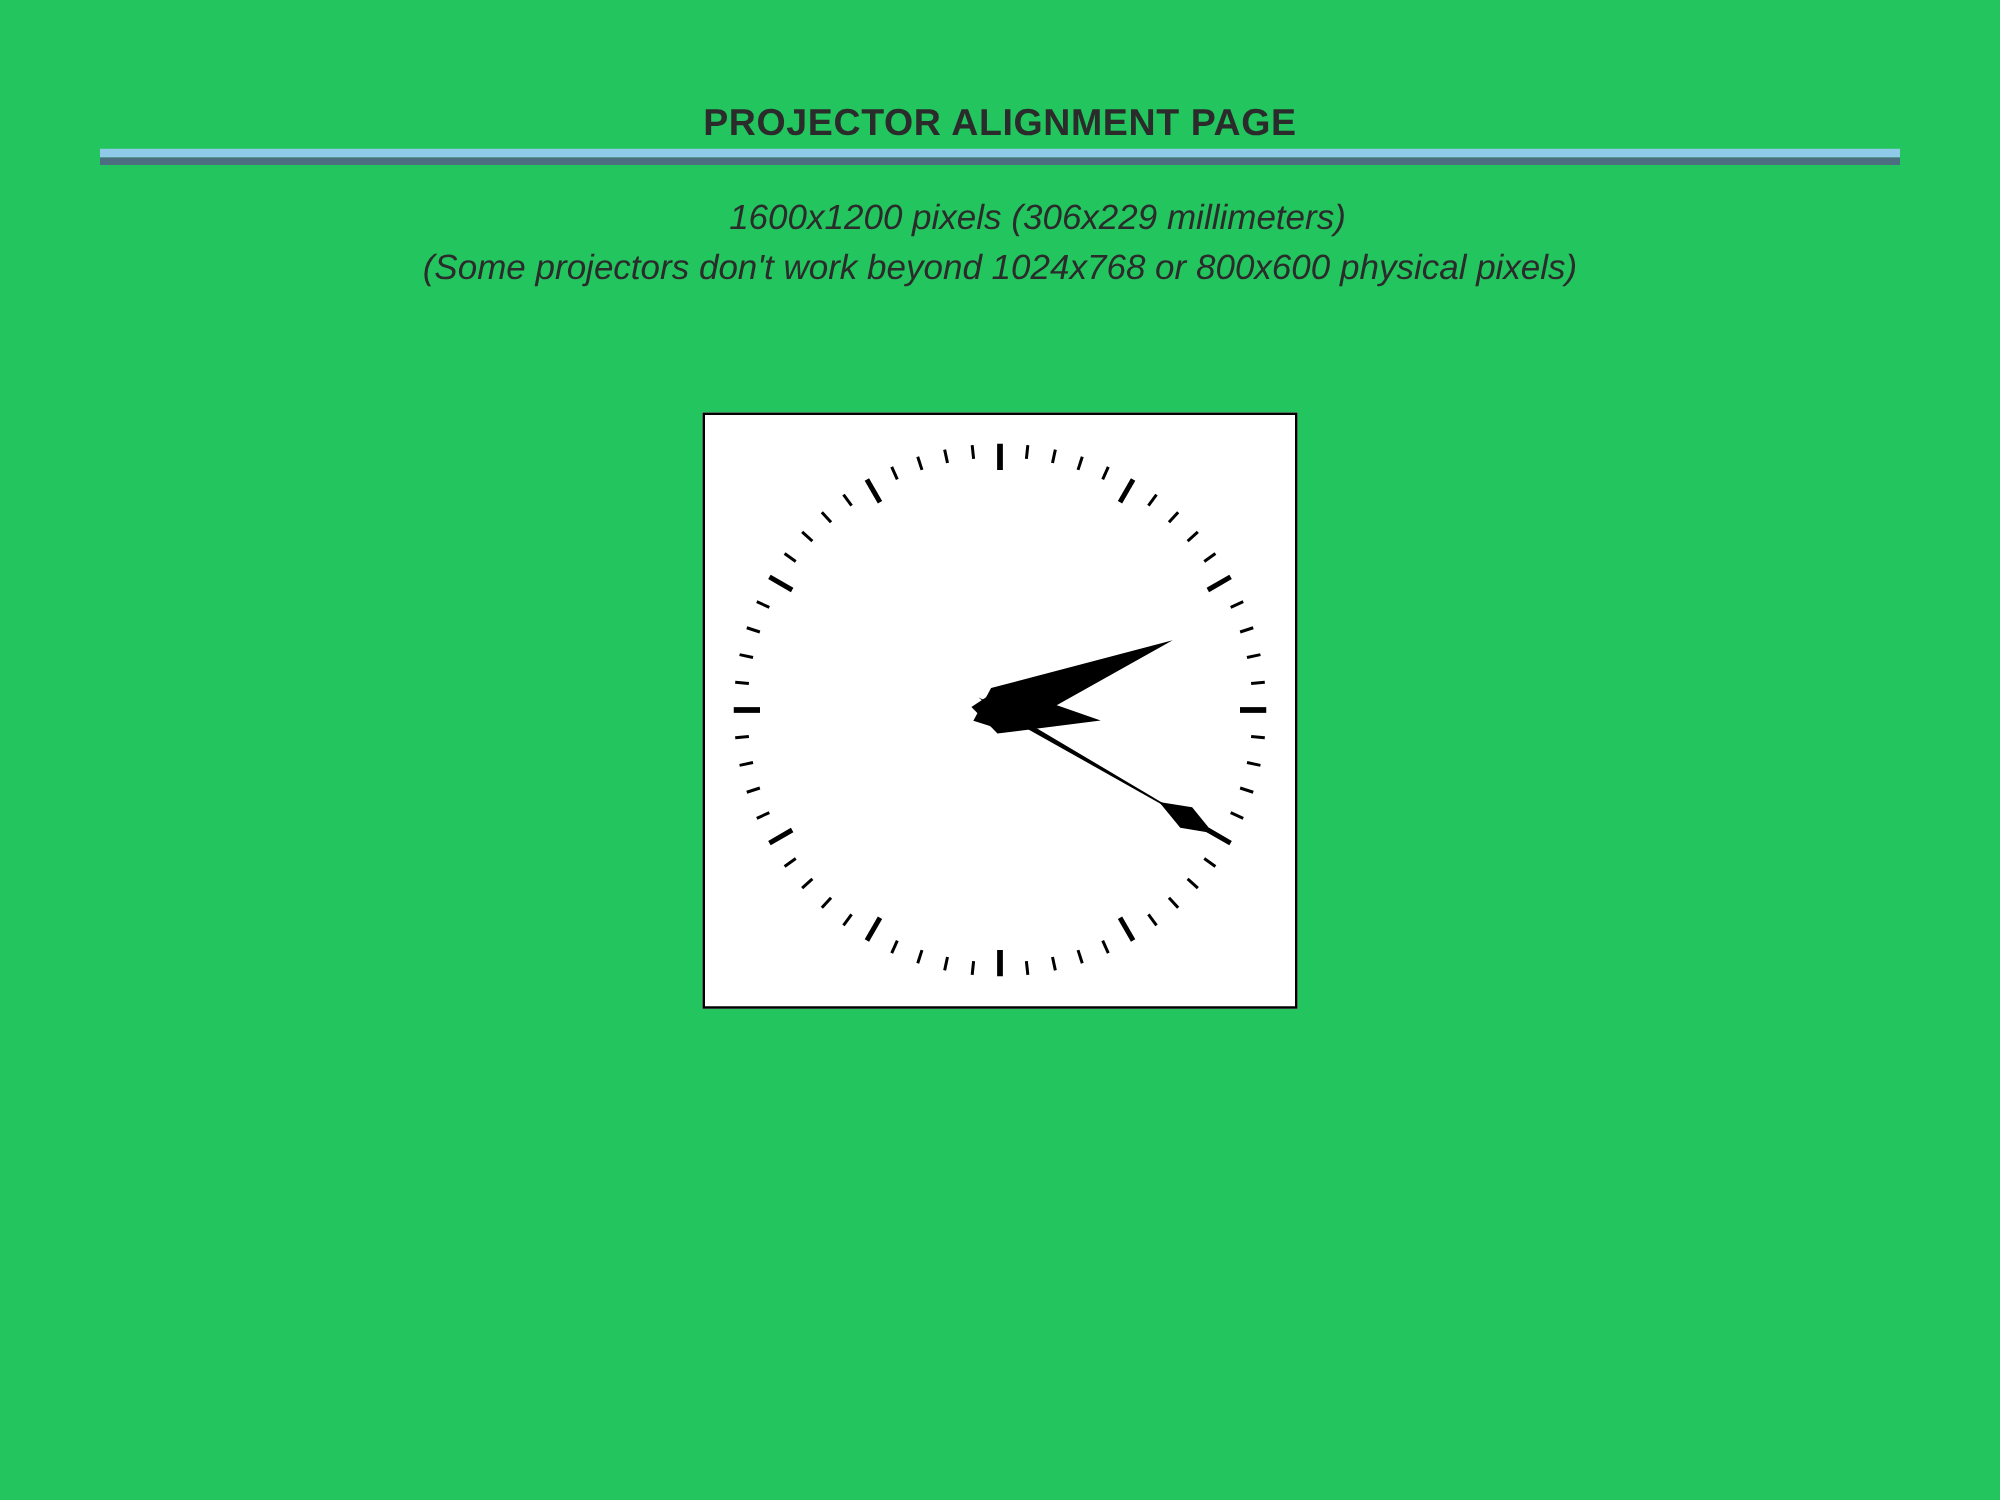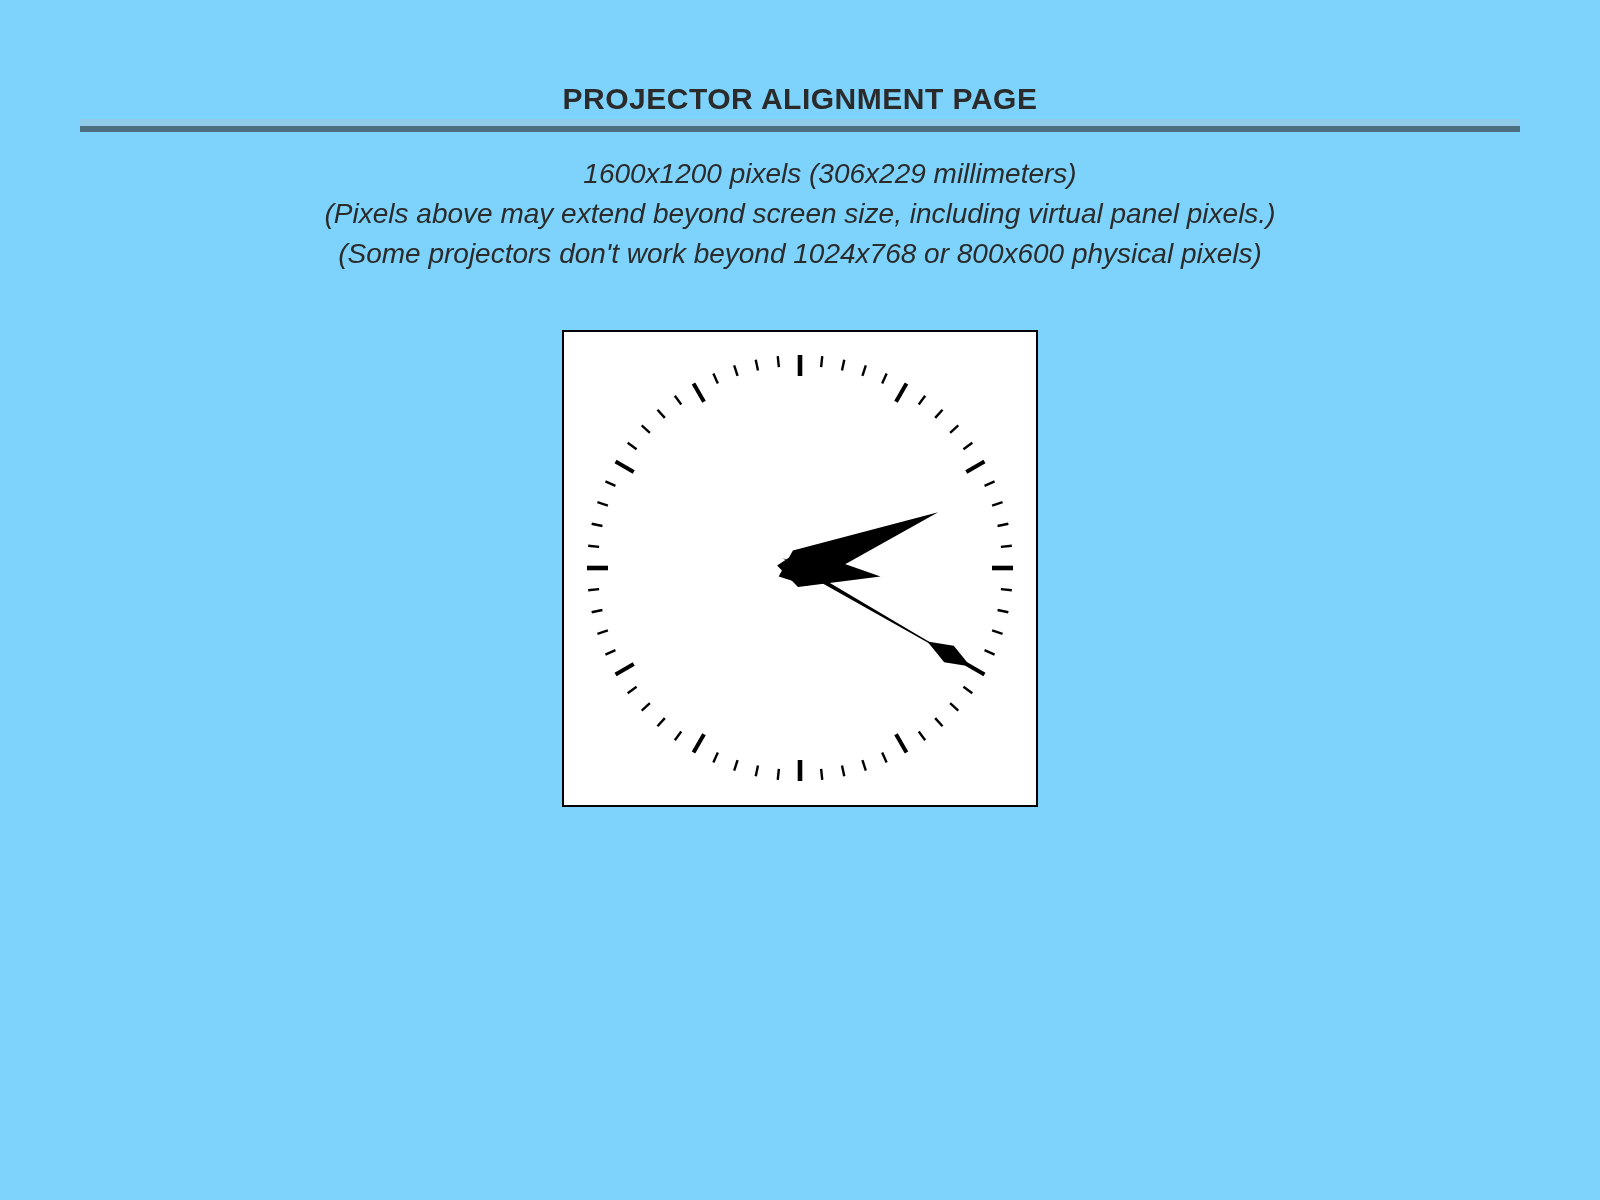--- a/index.html
+++ b/index.html
@@ -9,21 +9,21 @@
     width: 1600px;
     height: 1200px;
     font-family: "Liberation Sans", sans-serif;
     color: #2b2b2b;
     overflow: hidden;
   }
   .page {
     position: relative;
     width: 1600px;
     height: 1200px;
-    background: #7dd3fc;
+    background: #22c55e;
   }
   .title {
     position: absolute;
     top: 82px;
     left: 0;
     width: 100%;
     text-align: center;
     font-size: 30px;
     font-weight: bold;
     letter-spacing: 0.5px;
@@ -76,21 +76,20 @@
 
   <div class="title">PROJECTOR ALIGNMENT PAGE</div>
 
   <div class="rule">
     <div class="band-light" style="background: rgb(143, 203, 232);"></div>
     <div class="band-dark" style="background: rgb(77, 109, 128);"></div>
   </div>
 
   <div class="info-lines">
     <div class="line">1600x1200 pixels (306x229 millimeters)</div>
-    <div class="line">(Pixels above may extend beyond screen size, including virtual panel pixels.)</div>
     <div class="line">(Some projectors don't work beyond 1024x768 or 800x600 physical pixels)</div>
   </div>
 
   <div class="clock-box">
     <svg viewBox="0 0 472 473" xmlns="http://www.w3.org/2000/svg">
         <line x1="236" y1="44" x2="236" y2="23" stroke="#000000" stroke-width="4.6"></line>
         <line x1="257.114749580066" y1="35.1065771356088" x2="258.2645626760102" y2="24.166836286557782" stroke="#000000" stroke-width="2.4"></line>
         <line x1="277.99816154518743" y1="38.41418465177128" x2="280.28519014418276" y2="27.654561043699402" stroke="#000000" stroke-width="2.4"></line>
         <line x1="298.42143286373937" y1="43.88658370837899" x2="301.8206198018638" y2="33.4249620291323" stroke="#000000" stroke-width="2.4"></line>
         <line x1="318.16080190131163" y1="51.46381755619461" x2="322.63490497514545" y2="41.414817522126015" stroke="#000000" stroke-width="2.4"></line>

